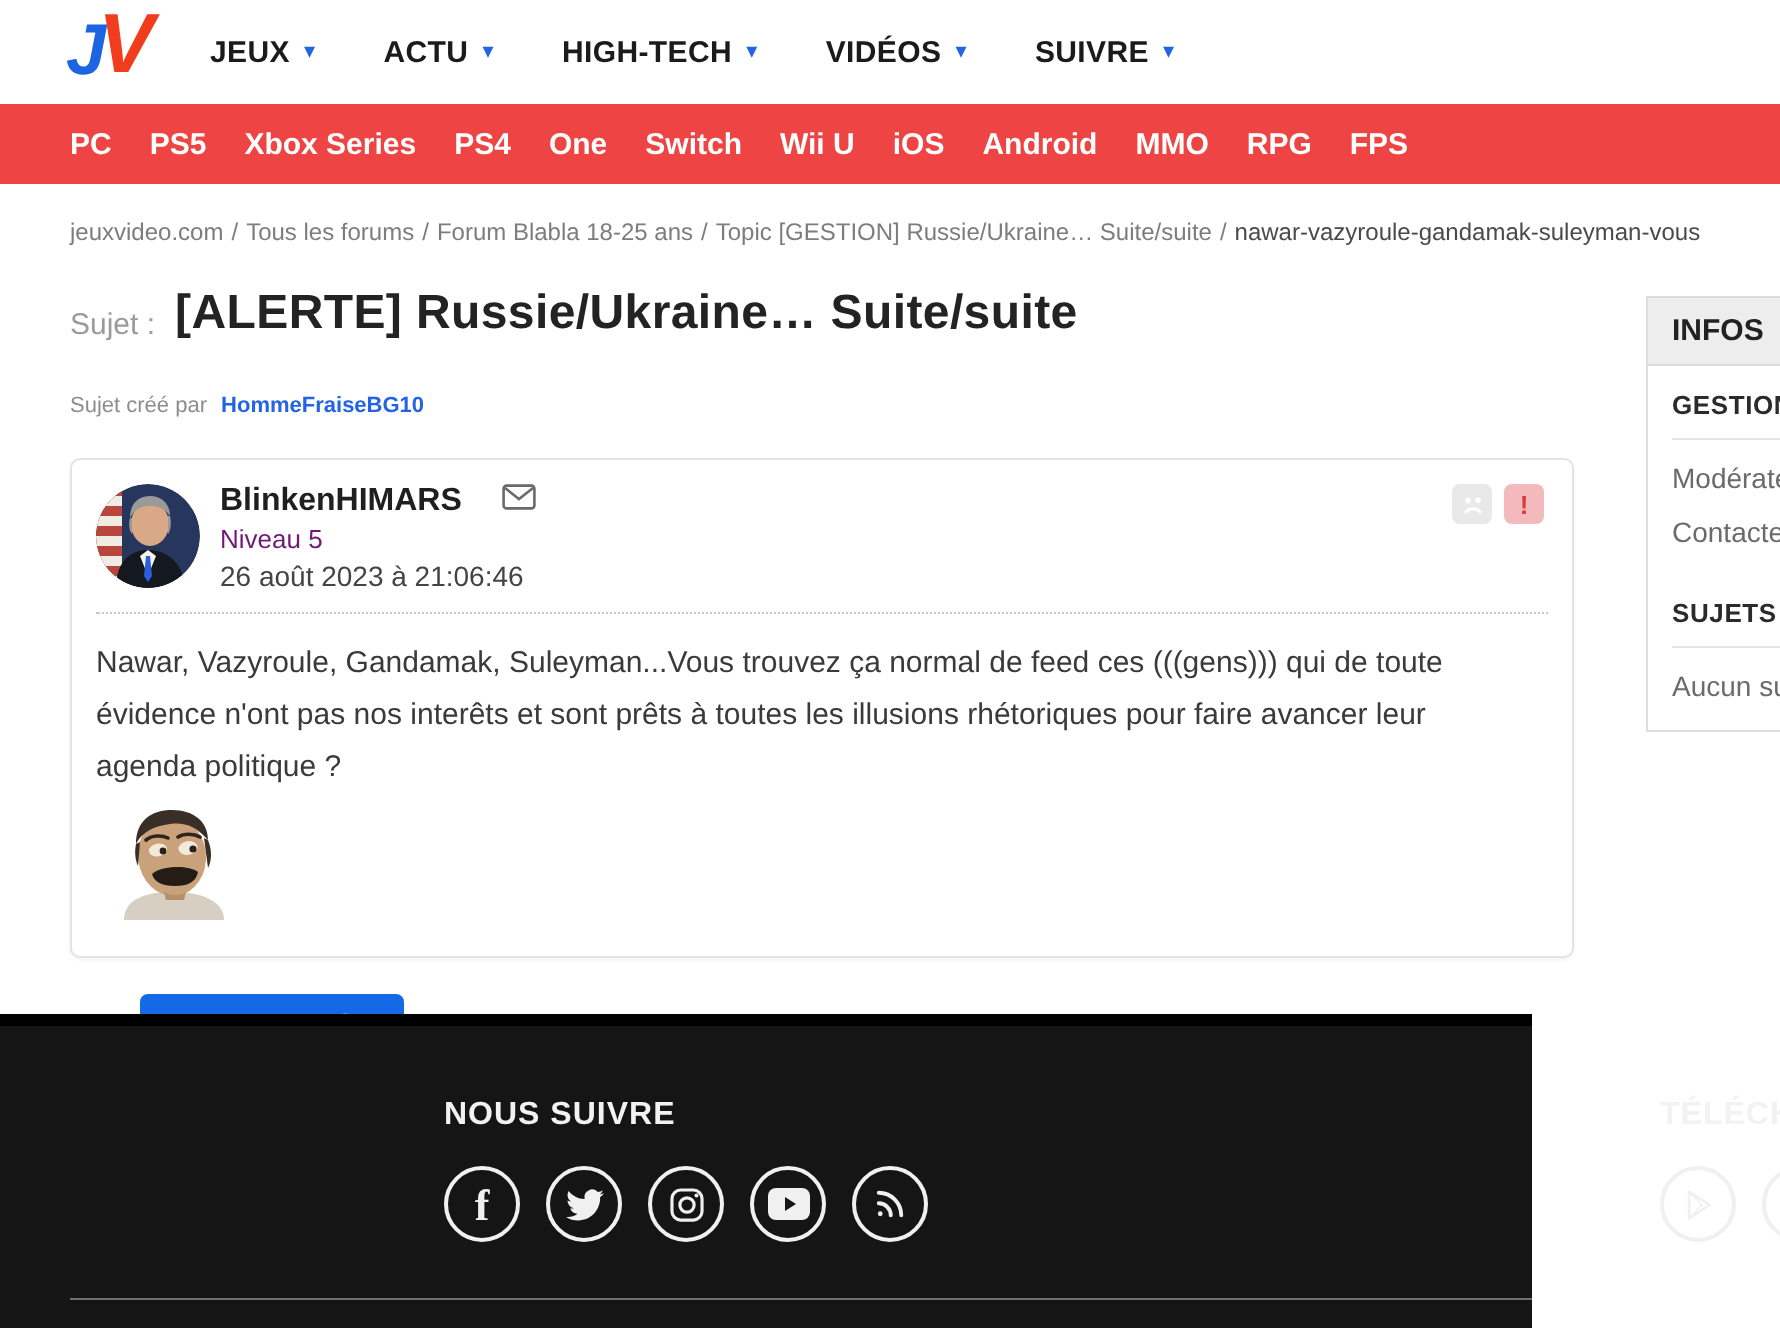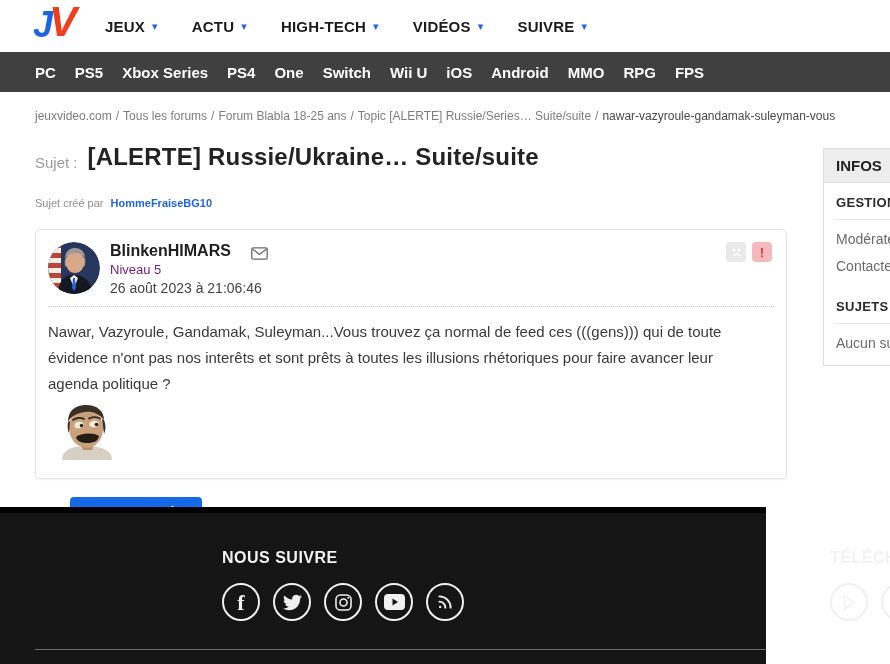--- a/index.html
+++ b/index.html
@@ -10,41 +10,41 @@
   }
   
   .top-header{height:52px;display:flex;align-items:center;background:#fff;}
   .logo{position:relative;width:56px;height:46px;margin-left:33px;flex:0 0 auto;cursor:pointer;}
   .logo .v{position:absolute;left:16px;top:-2px;font-style:italic;font-weight:bold;font-size:42px;color:#f23d1c;line-height:1;}
   .logo .j{position:absolute;left:0;top:4px;font-style:italic;font-weight:bold;font-size:36px;color:#1d64e2;line-height:1;}
   .main-nav{display:flex;align-items:center;margin-left:16px;gap:34px;}
   .nav-item{display:flex;align-items:center;gap:7px;font-weight:bold;font-size:15px;color:#1b1b1b;letter-spacing:.2px;cursor:pointer;}
   .chev{color:#2464e4;font-size:11px;line-height:1;}
   
-  .platform-nav{height:40px;background:#404040;display:flex;align-items:center;gap:19px;padding-left:35px;}
+  .platform-nav{height:40px;background:#ef4444;display:flex;align-items:center;gap:19px;padding-left:35px;}
   .platform-nav span{color:#fff;font-size:15px;font-weight:600;cursor:pointer;white-space:nowrap;}
   
   .breadcrumb{padding:17px 0 0 35px;font-size:12px;color:#7d7d7d;white-space:nowrap;overflow:hidden;width:855px;}
   .breadcrumb .sep{margin:0 4px;}
   .breadcrumb .crumb{cursor:pointer;}
   .breadcrumb .current{font-weight:normal;color:#4a4a4a;}
   
   .main{padding-left:35px;}
   .title-row{margin-top:20px;display:flex;align-items:flex-end;gap:10px;}
   .subject-label{font-size:15px;color:#9b9b9b;}
   .page-title{font-size:24px;font-weight:bold;color:#232323;margin:0;letter-spacing:.2px;}
   .author-row{margin-top:26px;font-size:11px;color:#8d8d8d;}
   .author-link{color:#2363e6;font-weight:bold;margin-left:4px;cursor:pointer;}
   
   .post-card{margin-top:20px;width:752px;background:#fff;border:1px solid #e3e3e3;border-radius:5px;
     box-shadow:0 1px 2px rgba(0,0,0,.05);box-sizing:border-box;}
   .post-header{display:flex;align-items:flex-start;padding:12px 14px 8px 12px;}
   .avatar{width:52px;height:52px;border-radius:50%;overflow:hidden;flex:0 0 auto;cursor:pointer;}
   .post-meta{margin-left:10px;flex:1;}
-  .username-row{display:flex;align-items:flex-end;gap:20px;}
+  .username-row{display:flex;align-items:flex-start;gap:20px;}
   .username{font-size:16px;font-weight:bold;color:#1f1f1f;cursor:pointer;}
   .envelope{color:#6a6a6a;display:flex;cursor:pointer;}
   .level{font-size:13px;color:#701a75;margin-top:2px;}
   .post-date{font-size:14px;color:#444;margin-top:3px;cursor:pointer;}
   .post-actions{display:flex;gap:6px;}
   .mini-btn{width:20px;height:20px;border-radius:4px;display:flex;align-items:center;justify-content:center;cursor:pointer;}
   .ignore-btn{background:#e9e9e9;}
   .alert-btn{background:#f4b9bd;color:#d93a3a;font-weight:bold;font-size:13px;}
   .post-sep{border-bottom:1px dotted #c9c9c9;margin:2px 12px 0 12px;}
   .post-body{padding:12px 12px 18px 12px;font-size:15px;color:#3a3a3a;line-height:1.72;width:726px;box-sizing:border-box;}
@@ -116,21 +116,21 @@
   <span>Switch</span>
   <span>Wii U</span>
   <span>iOS</span>
   <span>Android</span>
   <span>MMO</span>
   <span>RPG</span>
   <span>FPS</span>
 </div>
 
 <div class="breadcrumb">
-  <span class="crumb">jeuxvideo.com</span><span class="sep">/</span><span class="crumb">Tous les forums</span><span class="sep">/</span><span class="crumb">Forum Blabla 18-25 ans</span><span class="sep">/</span><span class="crumb">Topic [ALERTE] Russie/Series… Suite/suite</span><span class="sep">/</span><span class="current">nawar-vazyroule-gandamak-suleyman-vous</span>
+  <span class="crumb">jeuxvideo.com</span><span class="sep">/</span><span class="crumb">Tous les forums</span><span class="sep">/</span><span class="crumb">Forum Blabla 18-25 ans</span><span class="sep">/</span><span class="crumb">Topic [GESTION] Russie/Ukraine… Suite/suite</span><span class="sep">/</span><span class="current">nawar-vazyroule-gandamak-suleyman-vous</span>
 </div>
 
 <div class="main">
 
   <div class="title-row">
     <span class="subject-label">Sujet :</span>
     <h1 class="page-title">[ALERTE] Russie/Ukraine… Suite/suite</h1>
   </div>
 
   <div class="author-row">

